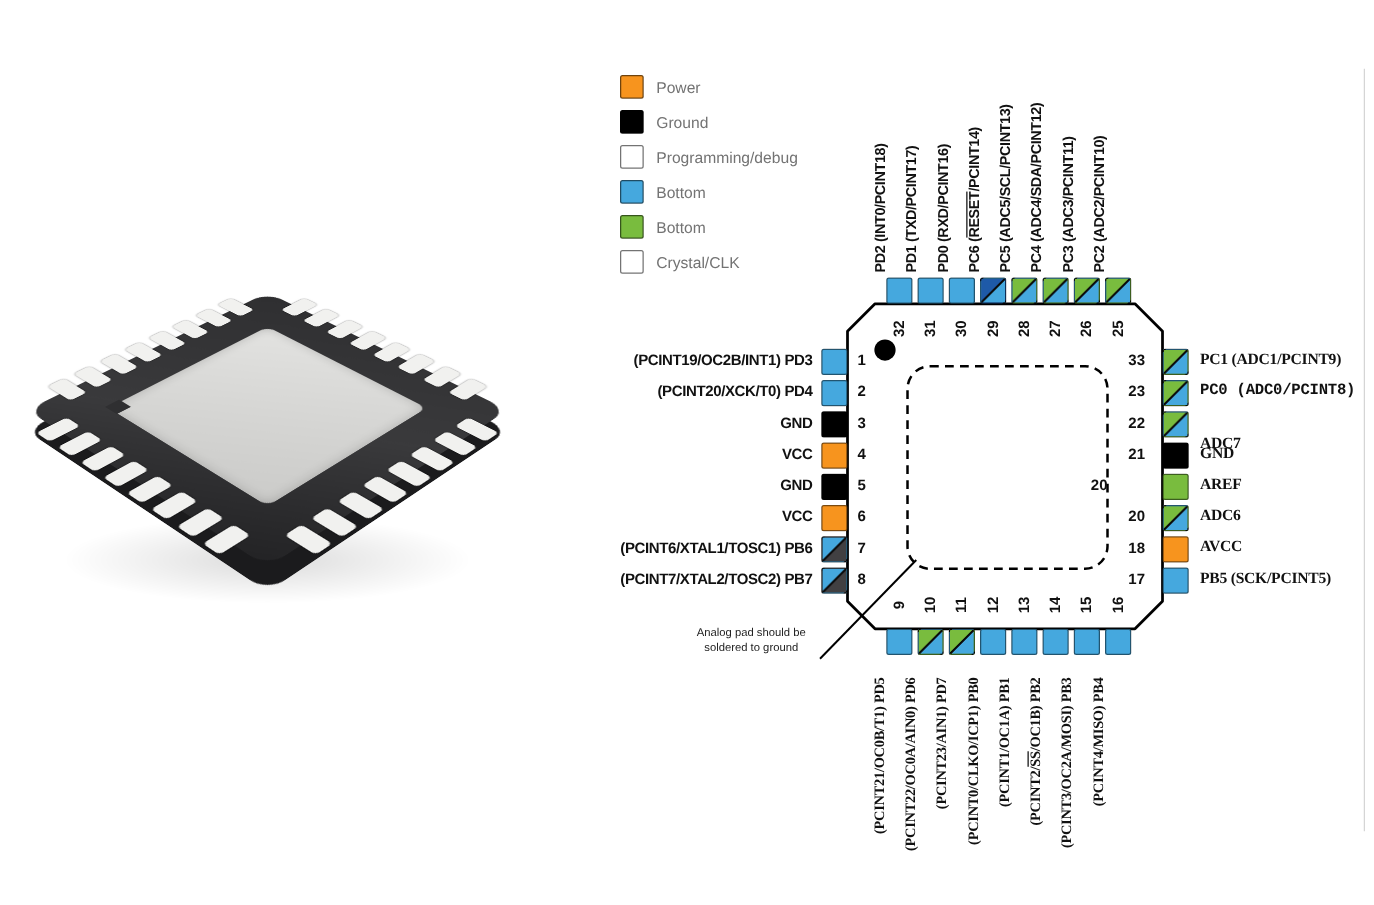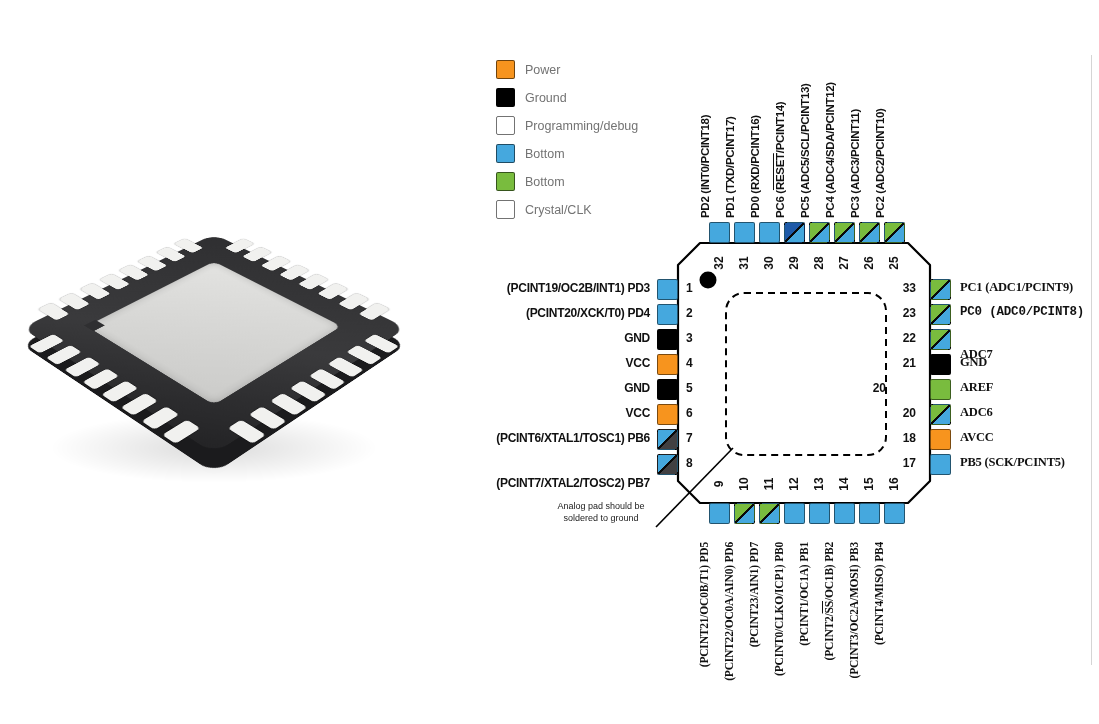--- a/index.html
+++ b/index.html
@@ -188,21 +188,21 @@
       <div class="pin-num num-left" style="left: 686px; top: 381px;">5</div>
       <div class="pin-label lbl-sans lbl-left" style="right: 449px; top: 381px;"><span>GND</span></div>
       <div class="pin-square" style="left: 657px; top: 404px; background: rgb(247, 148, 30);"></div>
       <div class="pin-num num-left" style="left: 686px; top: 406px;">6</div>
       <div class="pin-label lbl-sans lbl-left" style="right: 449px; top: 406px;"><span>VCC</span></div>
       <div class="pin-square" style="left: 657px; top: 429px; background: linear-gradient(135deg, rgb(69, 168, 222) 0px, rgb(69, 168, 222) 46%, rgb(10, 10, 10) 46%, rgb(10, 10, 10) 54%, rgb(65, 64, 66) 54%, rgb(65, 64, 66) 100%);"></div>
       <div class="pin-num num-left" style="left: 686px; top: 431px;">7</div>
       <div class="pin-label lbl-sans lbl-left" style="right: 449px; top: 431px;"><span>(PCINT6/XTAL1/TOSC1) PB6</span></div>
       <div class="pin-square" style="left: 657px; top: 454px; background: linear-gradient(135deg, rgb(69, 168, 222) 0px, rgb(69, 168, 222) 46%, rgb(10, 10, 10) 46%, rgb(10, 10, 10) 54%, rgb(65, 64, 66) 54%, rgb(65, 64, 66) 100%);"></div>
       <div class="pin-num num-left" style="left: 686px; top: 456px;">8</div>
-      <div class="pin-label lbl-sans lbl-left" style="right: 449px; top: 456px; margin-top: 20px;"><span>(PCINT7/XTAL2/TOSC2) PB7</span></div>
+      <div class="pin-label lbl-sans lbl-left" style="right: 449px; top: 456px;"><span>(PCINT7/XTAL2/TOSC2) PB7</span></div>
       <div class="pin-square" style="left: 930px; top: 279px; background: linear-gradient(135deg, rgb(121, 188, 62) 0px, rgb(121, 188, 62) 46%, rgb(10, 10, 10) 46%, rgb(10, 10, 10) 54%, rgb(69, 168, 222) 54%, rgb(69, 168, 222) 100%);"></div>
       <div class="pin-num num-right" style="left: 886px; top: 281px;">33</div>
       <div class="pin-label lbl-serif lbl-right" style="left: 960px; top: 280px;"><span>PC1 (ADC1/PCINT9)</span></div>
       <div class="pin-square" style="left: 930px; top: 304px; background: linear-gradient(135deg, rgb(121, 188, 62) 0px, rgb(121, 188, 62) 46%, rgb(10, 10, 10) 46%, rgb(10, 10, 10) 54%, rgb(69, 168, 222) 54%, rgb(69, 168, 222) 100%);"></div>
       <div class="pin-num num-right" style="left: 886px; top: 306px;">23</div>
       <div class="pin-label lbl-serif lbl-right" style="left: 960px; top: 305px; font-family: Liberation Mono, monospace;"><span>PC0 (ADC0/PCINT8)</span></div>
       <div class="pin-square" style="left: 930px; top: 329px; background: linear-gradient(135deg, rgb(121, 188, 62) 0px, rgb(121, 188, 62) 46%, rgb(10, 10, 10) 46%, rgb(10, 10, 10) 54%, rgb(69, 168, 222) 54%, rgb(69, 168, 222) 100%);"></div>
       <div class="pin-num num-right" style="left: 886px; top: 331px;">22</div>
       <div class="pin-label lbl-serif lbl-right" style="left: 960px; top: 330px; margin-top: 17px;"><span>ADC7</span></div>
       <div class="pin-square" style="left: 930px; top: 354px; background: rgb(0, 0, 0);"></div>

